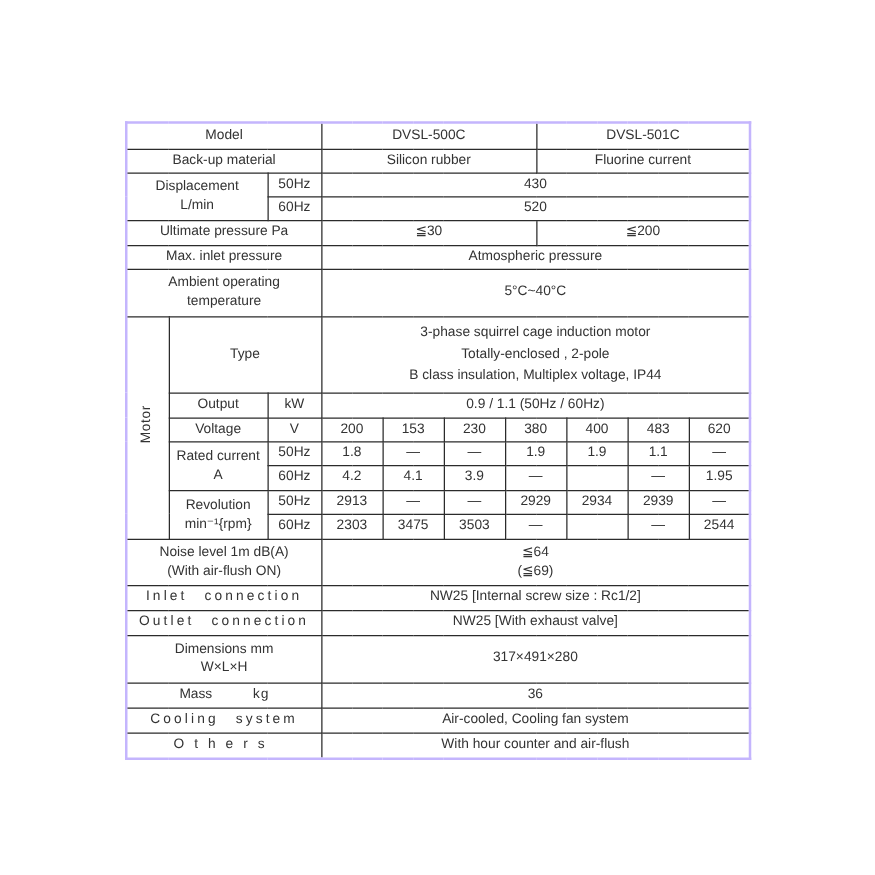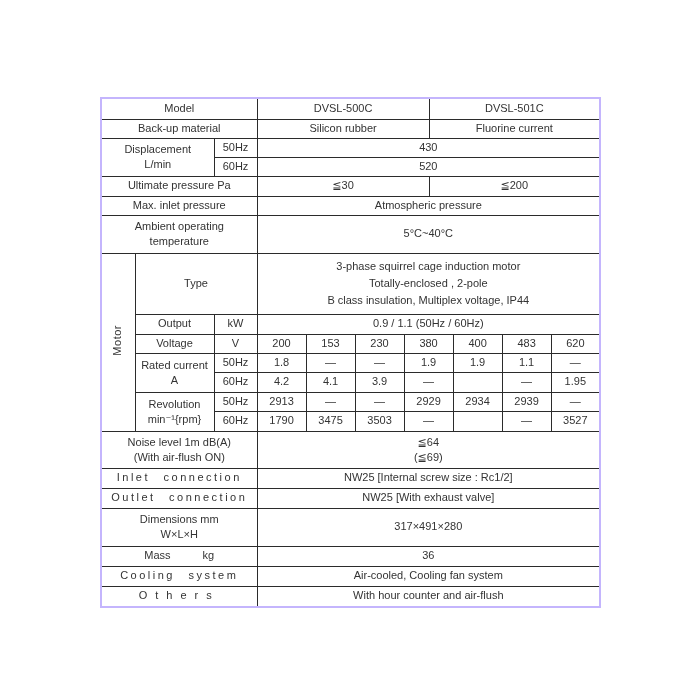--- a/index.html
+++ b/index.html
@@ -13,21 +13,21 @@
   .h19{height:19px}.h20{height:20px}.h21{height:21px}.h37{height:37px}.h38{height:38px}.h61{height:61px}
   .tl{text-align:left;padding-left:16px;}
   .vd{border-left:1px dashed #767676;border-right:1px dashed #767676;margin-left:13px;}
   .two-line div{line-height:15px;}
   .type-cell div{line-height:17px;}
   .vert-cell{padding:0;}
   .vert-cell span{display:inline-block;writing-mode:vertical-rl;transform:rotate(180deg);
                   letter-spacing:0.5px;font-size:11px;}
   .ls-wide{letter-spacing:2.5px;word-spacing:8px;}
   .ls-xwide{letter-spacing:8px;}
-  .kg-unit{margin-left:32px;}
+  .kg-unit{margin-left:32px;font-family:Liberation Mono, monospace;}
 </style>
 </head>
 <body>
 
 <div class="page">
   <table class="spec">
     <colgroup>
       <col style="width:34px">
         <col style="width:79px">
         <col style="width:43px">
@@ -156,27 +156,27 @@
       <td colspan="2" class="vd">2913</td>
       <td colspan="2" class="vd">—</td>
       <td colspan="2" class="vd">—</td>
       <td colspan="2" class="vd">2929</td>
       <td colspan="2" class="vd">2934</td>
       <td colspan="2" class="vd">2939</td>
       <td colspan="2" class="vd">—</td>
     </tr>
     <tr class="h20">
       <td>60Hz</td>
-      <td colspan="2" class="vd">1790</td>
+      <td colspan="2" class="vd">2303</td>
       <td colspan="2" class="vd">3475</td>
       <td colspan="2" class="vd">3503</td>
       <td colspan="2" class="vd">—</td>
       <td colspan="2" class="vd"></td>
       <td colspan="2" class="vd">—</td>
-      <td colspan="2" class="vd">3527</td>
+      <td colspan="2" class="vd">2544</td>
     </tr>
 
     <tr class="h37">
       <td colspan="3" class="two-line">
         <div>Noise level 1m dB(A)</div>
         <div>(With air-flush ON)</div>
       </td>
       <td colspan="14" class="two-line">
         <div>≦64</div>
         <div>(≦69)</div>

